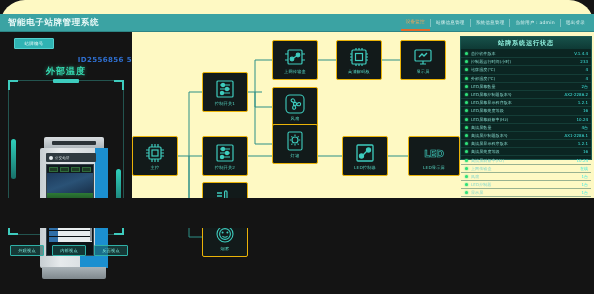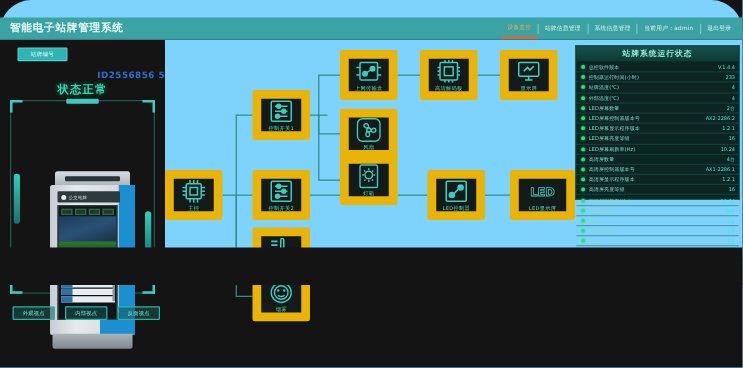--- a/index.html
+++ b/index.html
@@ -2,21 +2,21 @@
 <html><head>
 <meta charset="utf-8">
 <style>
   * { margin:0; padding:0; box-sizing:border-box; }
   html,body { width:594px; height:294px; overflow:hidden; }
   body {
     background:#141414;
     font-family:"DejaVu Sans","Liberation Sans",sans-serif;
     color:#cfe9e6;
   }
-  #app { position:relative; width:594px; height:228px; background:#7dd3fc;border-radius:25px; }
+  #app { position:relative; width:594px; height:228px; background:#fef9c3;border-radius:25px; }
 
   
   .topbar {
     position:absolute; left:0; top:14px; width:594px; height:18px;
     background:#3ba3a3;
     display:flex; align-items:center;
     border-bottom:1px solid #2d8585;
   }
   .brand {
     color:#eafaf8; font-size:8.5px; font-weight:bold;
@@ -117,21 +117,21 @@
     background:rgba(24,86,82,.55); color:#7fe8dc;
     font-size:4.2px; display:flex; align-items:center; justify-content:center;
     letter-spacing:.2px;
   }
 
   
   .diagram { position:absolute; left:132px; top:32px; width:318px; height:240px; }
   .lines { position:absolute; left:0; top:0; width:318px; height:240px; }
   .node {
     position:absolute; width:46px; height:40px;
-    border:7px solid #eab308; background:#121a1a; border-radius:2px;
+    border:1px solid #eab308; background:#121a1a; border-radius:2px;
     display:flex; flex-direction:column; align-items:center; justify-content:center;
   }
   .node .ico { width:24px; height:22px; display:flex; align-items:center; justify-content:center; }
   .node .lb {
     font-size:4.2px; color:#57d8c6; margin-top:1px; letter-spacing:.2px; white-space:nowrap;
   }
   .node.wide { width:52px; }
 
   
   .rightpanel {
@@ -170,21 +170,21 @@
       <div class="navsep"></div>
       <div class="navitem">当前用户：admin</div>
       <div class="navsep"></div>
       <div class="navitem">退出登录</div>
     </div>
   </div>
 
   <div class="leftpanel">
     <div class="chip-btn">站牌编号</div>
     <div class="dev-id">ID2556856 5</div>
-    <div class="dev-state">状态正常</div>
+    <div class="dev-state">外部温度</div>
 
     <div class="frame">
       <div class="corner tl"></div>
       <div class="corner tr"></div>
       <div class="corner bl"></div>
       <div class="corner br"></div>
       <div class="notch"></div>
       <div class="sidebar-bar l"></div>
       <div class="sidebar-bar r"></div>
 

